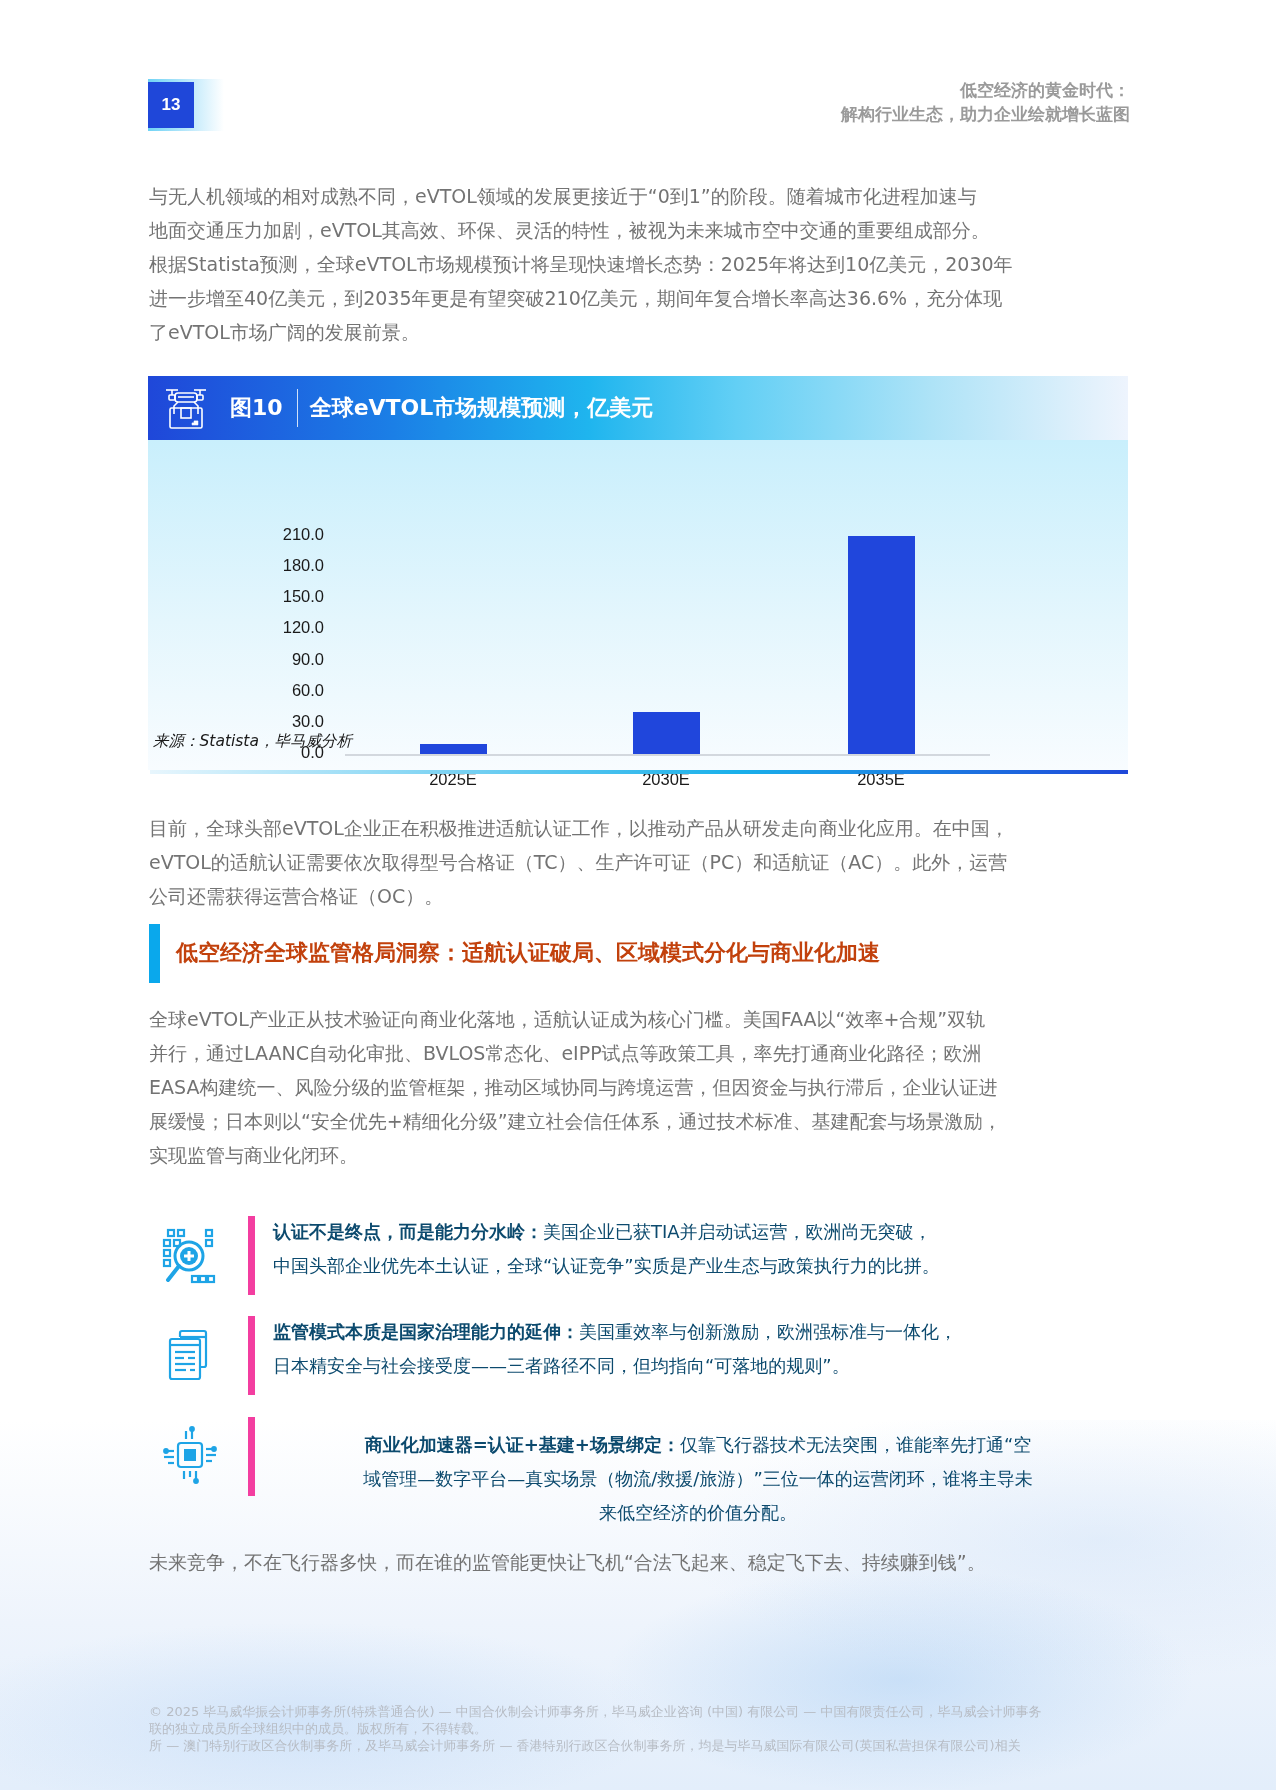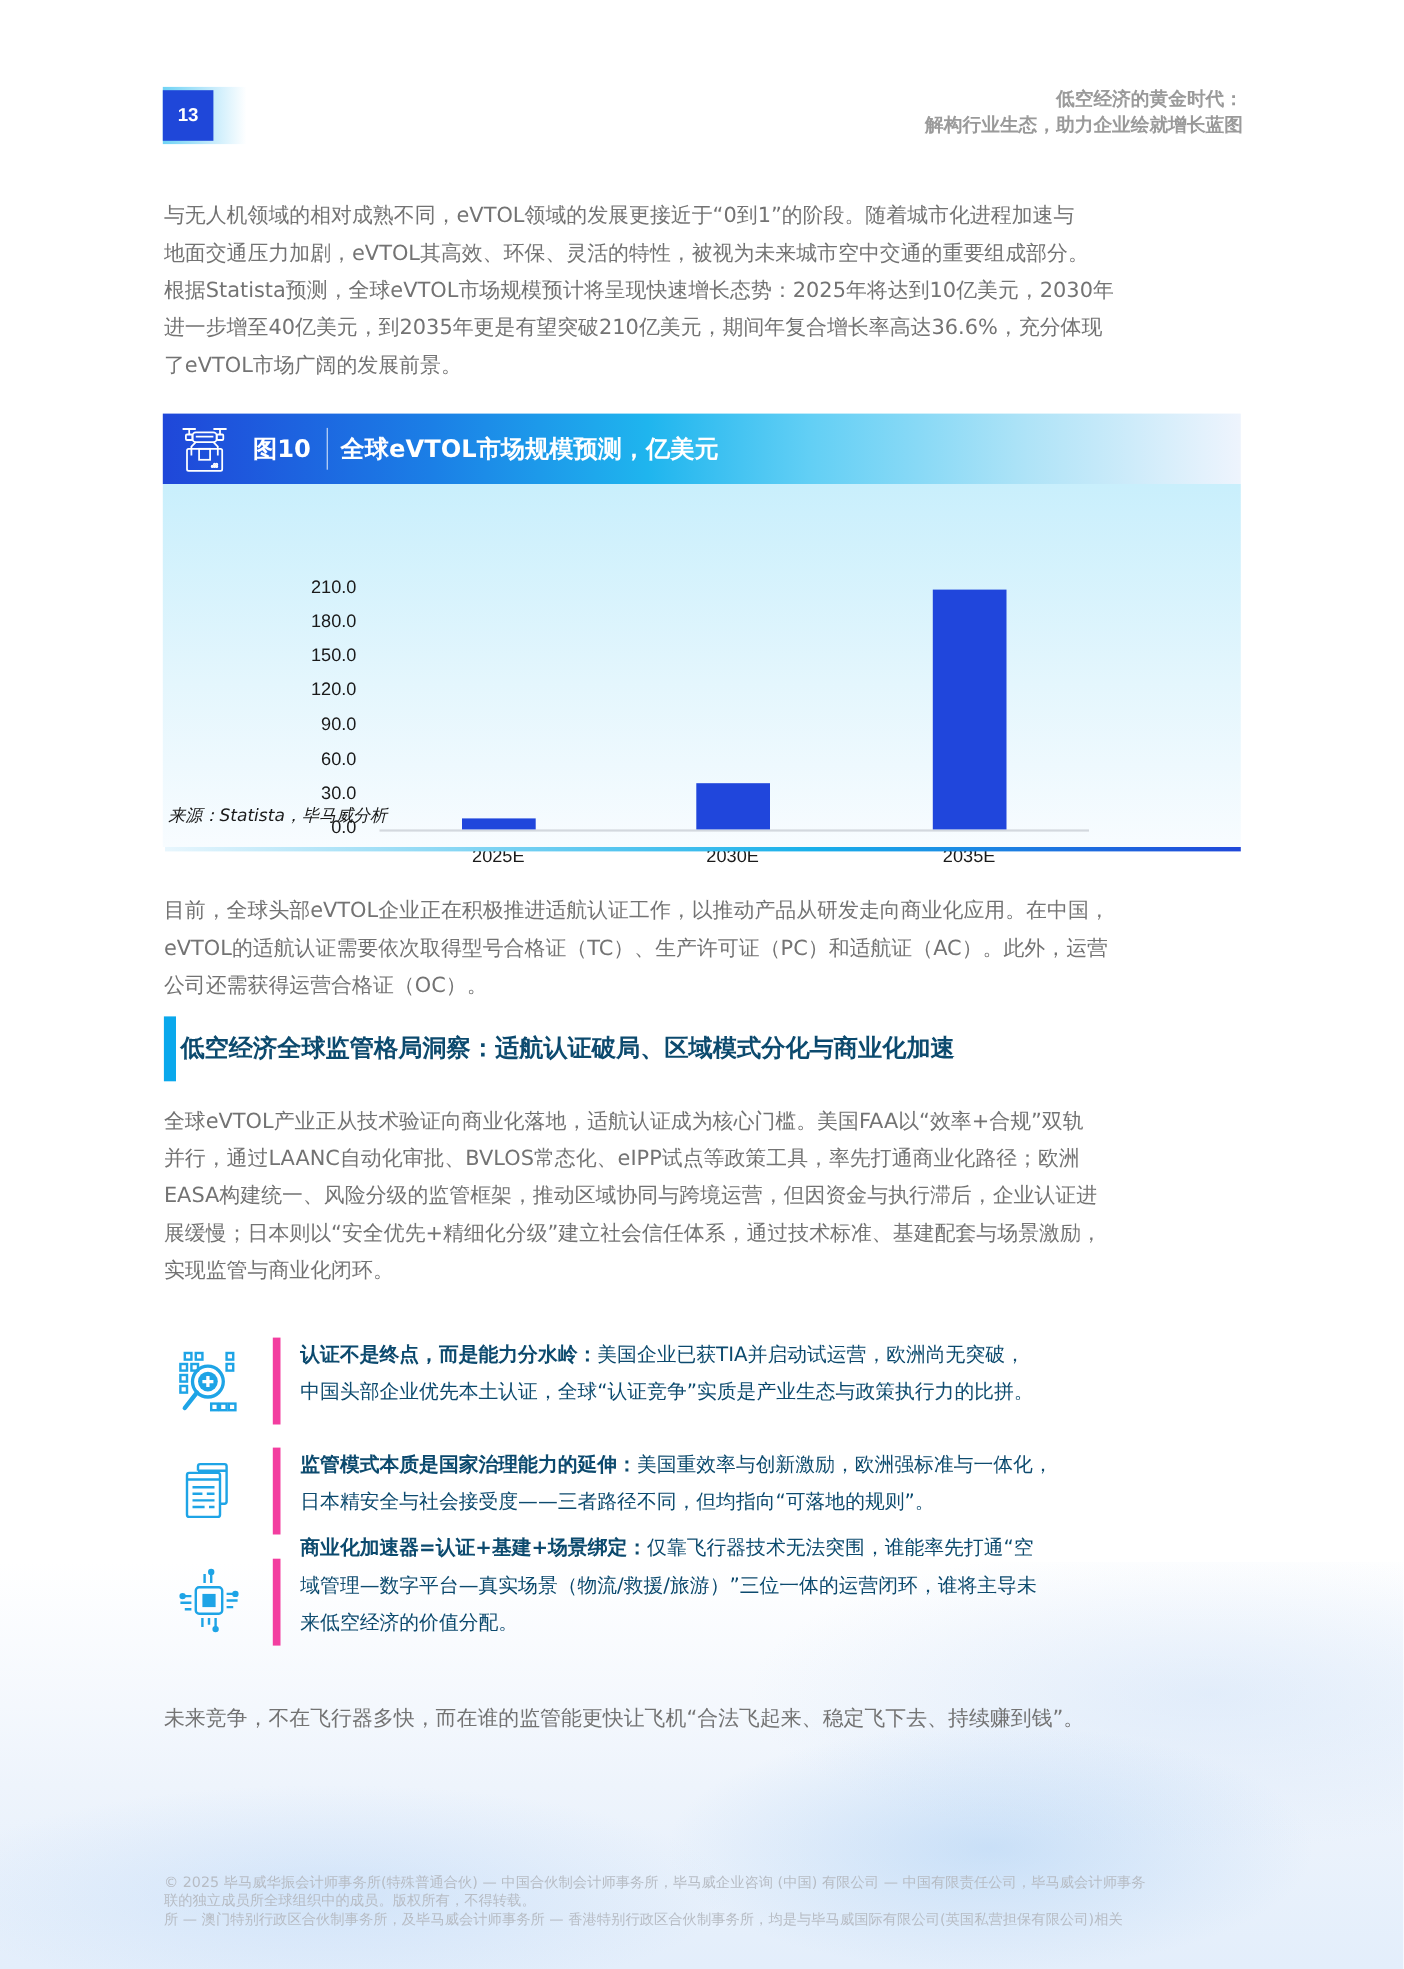--- a/index.html
+++ b/index.html
@@ -68,21 +68,21 @@
   .axis-line { position: absolute; height: 2px; background: #d3d8de; }
   .bar { position: absolute; background: #2046dc; }
   .xtick {
     position: absolute; width: 100px; text-align: center; font-size: 16.5px;
     font-family: "Liberation Sans", sans-serif;
   }
   .source { position: absolute; left: 5px; font-size: 15.5px; font-style: italic; color: #1a1a1a; }
 
   
   .sec-bar { left: 149px; top: 924px; width: 11px; height: 59px; background: #0aa8ec; }
-  .sec-title { left: 164px; top: 938px; font-size: 22px; font-weight: bold; color: #0c4a6e; }
+  .sec-title { left: 176px; top: 938px; font-size: 22px; font-weight: bold; color: #c2410c; }
 
   
   .insight-icon { left: 160px; width: 60px; height: 60px; }
   .insight-bar { left: 248px; width: 7px; background: #f33ea0; }
   .insight-text { left: 273px; width: 850px; font-size: 18px; line-height: 34px; color: #0c4a6e; }
   .insight-text b { font-weight: bold; }
 
   .footer {
     left: 149px; top: 1703px; width: 980px; font-size: 13px; line-height: 17px; color: #b7bcc4;
   }
@@ -227,21 +227,21 @@
   <line x1="6" y1="26" x2="14" y2="26"></line>
     <circle cx="6" cy="26" r="1.8" fill="#1ea4e6"></circle>
     <line x1="4" y1="32" x2="14" y2="32"></line>
     <line x1="8" y1="38" x2="14" y2="38"></line>
   <line x1="46" y1="24" x2="54" y2="24"></line>
     <circle cx="54" cy="24" r="1.8" fill="#1ea4e6"></circle>
     <line x1="46" y1="30" x2="56" y2="30"></line>
     <line x1="46" y1="36" x2="52" y2="36"></line>
 </svg>
 <div class="abs insight-bar" style="top:1417px;height:79px;"></div>
-<div class="abs insight-text" style="top:1391px;">
+<div class="abs insight-text" style="top:1428px;text-align:center;">
   <div><b>商业化加速器=认证+基建+场景绑定：</b><span>仅靠飞行器技术无法突围，谁能率先打通“空</span></div>
   <div>域管理—数字平台—真实场景（物流/救援/旅游）”三位一体的运营闭环，谁将主导未</div>
   <div>来低空经济的价值分配。</div>
 </div>
 
 <div class="abs para" style="top:1545px;">未来竞争，不在飞行器多快，而在谁的监管能更快让飞机“合法飞起来、稳定飞下去、持续赚到钱”。</div>
 
 <div class="abs footer">
   <div>© 2025 毕马威华振会计师事务所(特殊普通合伙) — 中国合伙制会计师事务所，毕马威企业咨询 (中国) 有限公司 — 中国有限责任公司，毕马威会计师事务</div>
   <div>联的独立成员所全球组织中的成员。版权所有，不得转载。</div>

